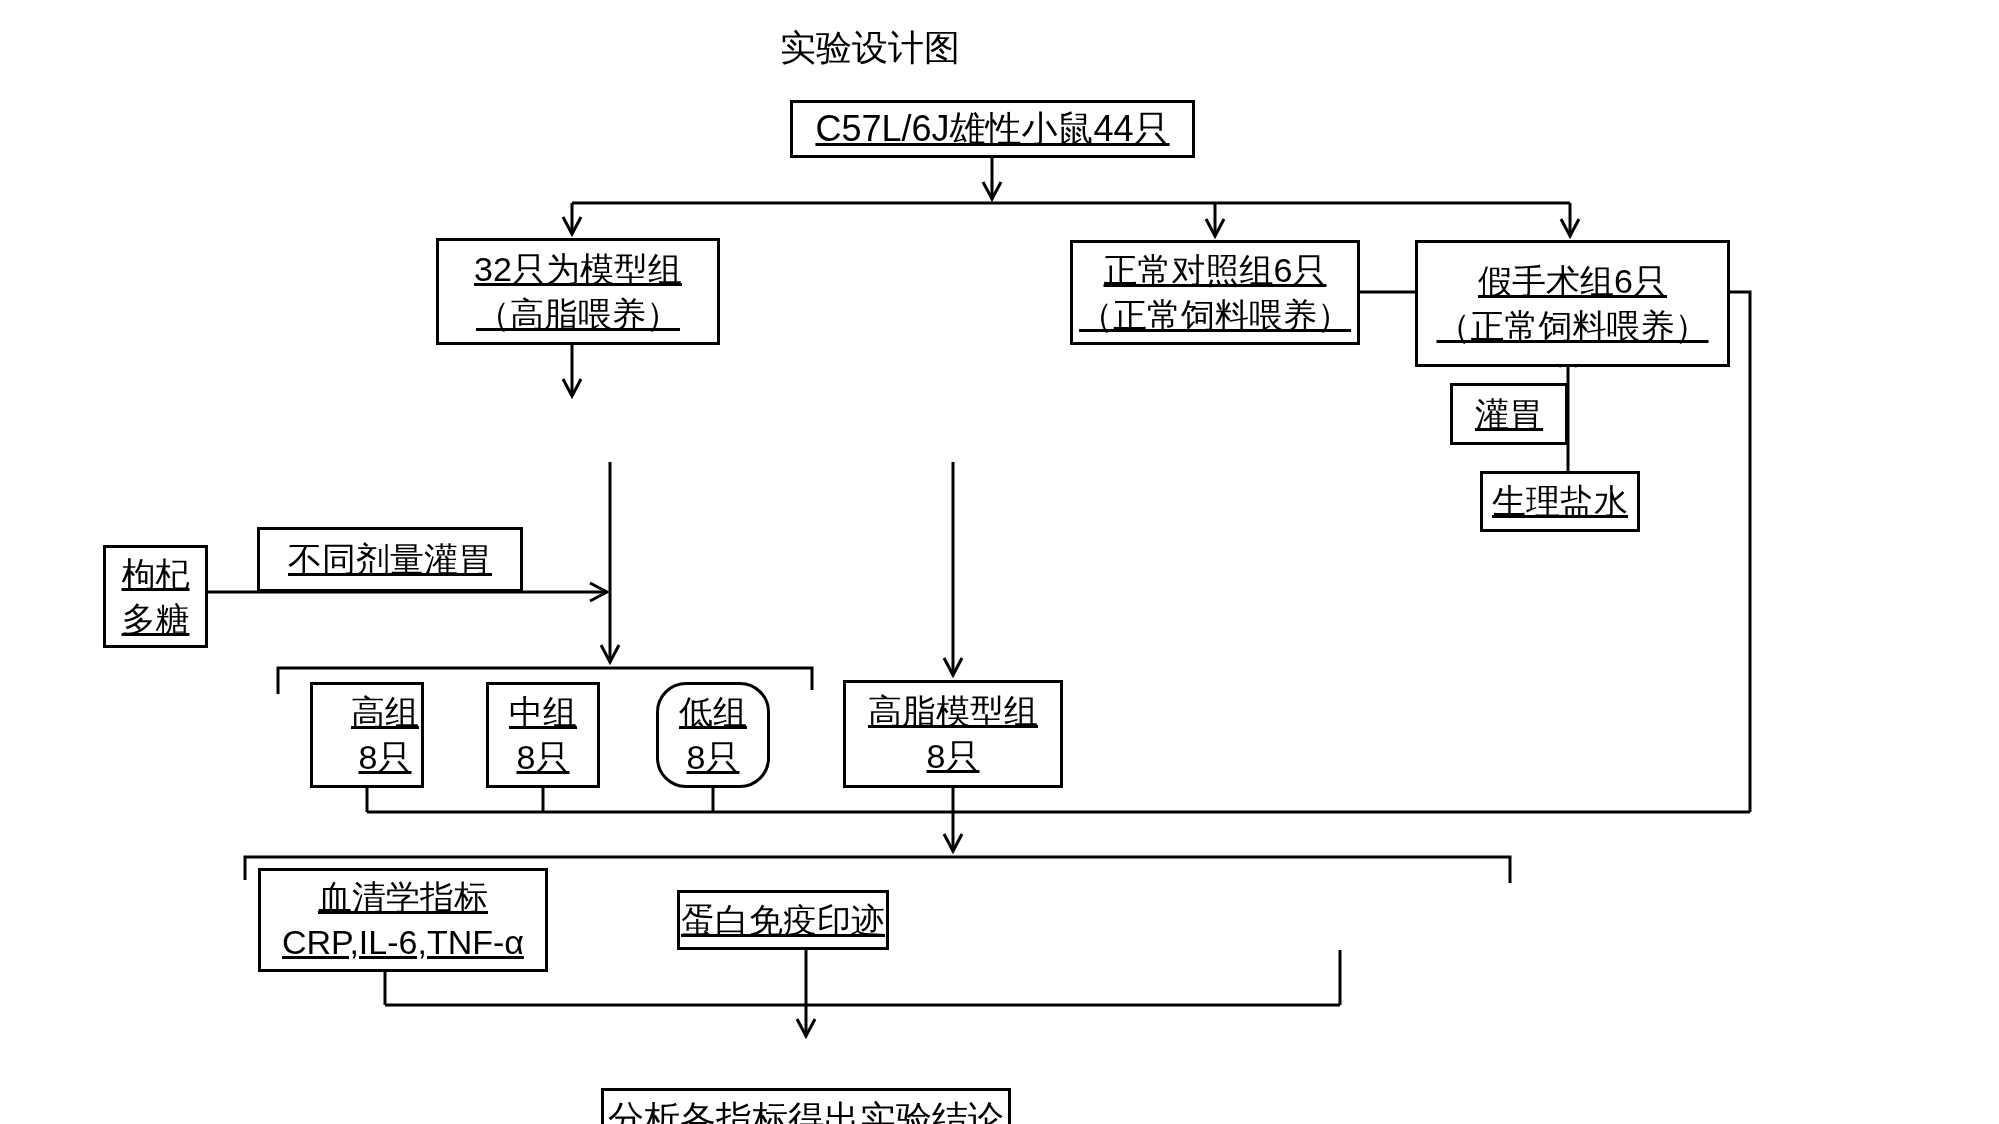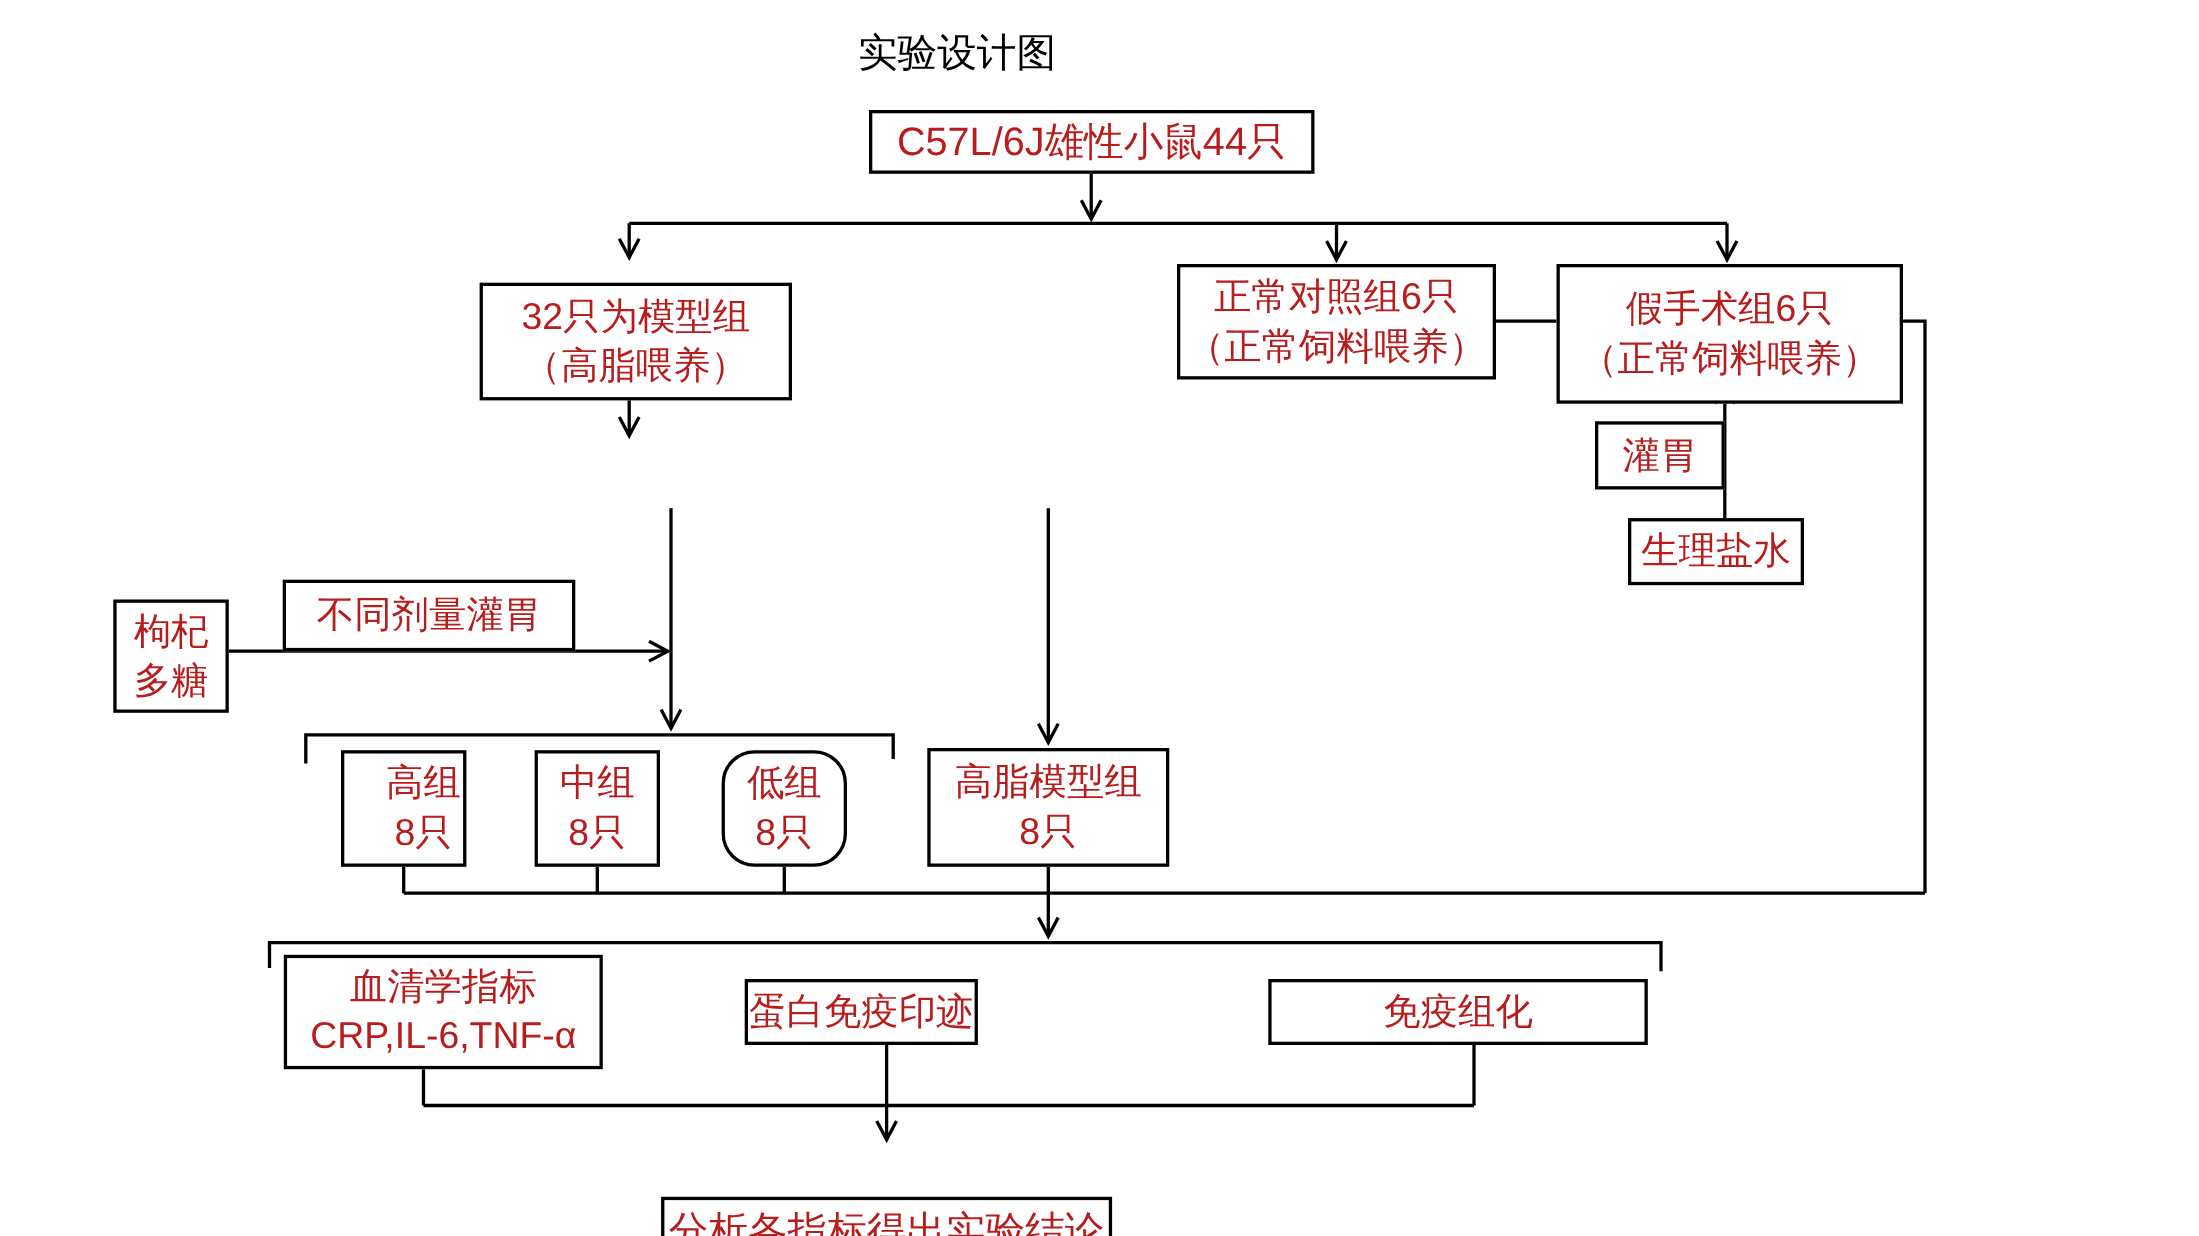--- a/index.html
+++ b/index.html
@@ -22,21 +22,22 @@
     display: flex;
     align-items: center;
     justify-content: center;
     text-align: center;
     white-space: pre-line;
     background: #ffffff;
     border: 3px solid #000000;
     box-sizing: border-box;
     font-size: 34px;
     line-height: 1.32;
-    color: #b91c1c;
+    color: #000000;
+    text-decoration: underline;
   }
   .diagram-title {
     position: absolute;
     left: 700px; top: 24px; width: 340px;
     text-align: center;
     font-size: 36px;
     color: #000000;
   }
   .edge { stroke: #000000; stroke-width: 3; fill: none; }
 </style>
@@ -82,21 +83,21 @@
     <path class="edge" d="M385,972 V1005"></path>
     <path class="edge" d="M1340,950 V1005"></path>
     <path class="edge" d="M385,1005 H1340"></path>
     <path class="edge" d="M806,950 V1036" marker-end="url(#arrow)"></path>
   </svg>
 
   <div class="diagram-title">实验设计图</div>
 
   <div class="box" style="left:790px; top:100px; width:405px; height:58px; font-size:36px;">C57L/6J雄性小鼠44只</div>
 
-  <div class="box" style="left:436px; top:238px; width:284px; height:107px;margin-top:19px;">32只为模型组
+  <div class="box" style="left:436px; top:238px; width:284px; height:107px;">32只为模型组
 （高脂喂养）</div>
 
   <div class="box" style="left:1070px; top:240px; width:290px; height:105px;">正常对照组6只
 （正常饲料喂养）</div>
 
   <div class="box" style="left:1415px; top:240px; width:315px; height:127px;">假手术组6只
 （正常饲料喂养）</div>
 
 
   <div class="box" style="left:103px; top:545px; width:105px; height:103px;">枸杞
@@ -118,17 +119,16 @@
 8只</div>
 
   <div class="box" style="left:843px; top:680px; width:220px; height:108px;">高脂模型组
 8只</div>
 
   <div class="box" style="left:258px; top:868px; width:290px; height:104px;">血清学指标
 CRP,IL-6,TNF-α</div>
 
   <div class="box" style="left:677px; top:890px; width:212px; height:60px;">蛋白免疫印迹</div>
 
-  <div class="box" style="left:1153px; top:890px; width:345px; height:60px;">免疫组化</div>
 
   <div class="box" style="left:601px; top:1040px; width:410px; height:62px; font-size:36px;margin-top:48px;">分析各指标得出实验结论</div>
 
 </div>
 
 </body></html>

